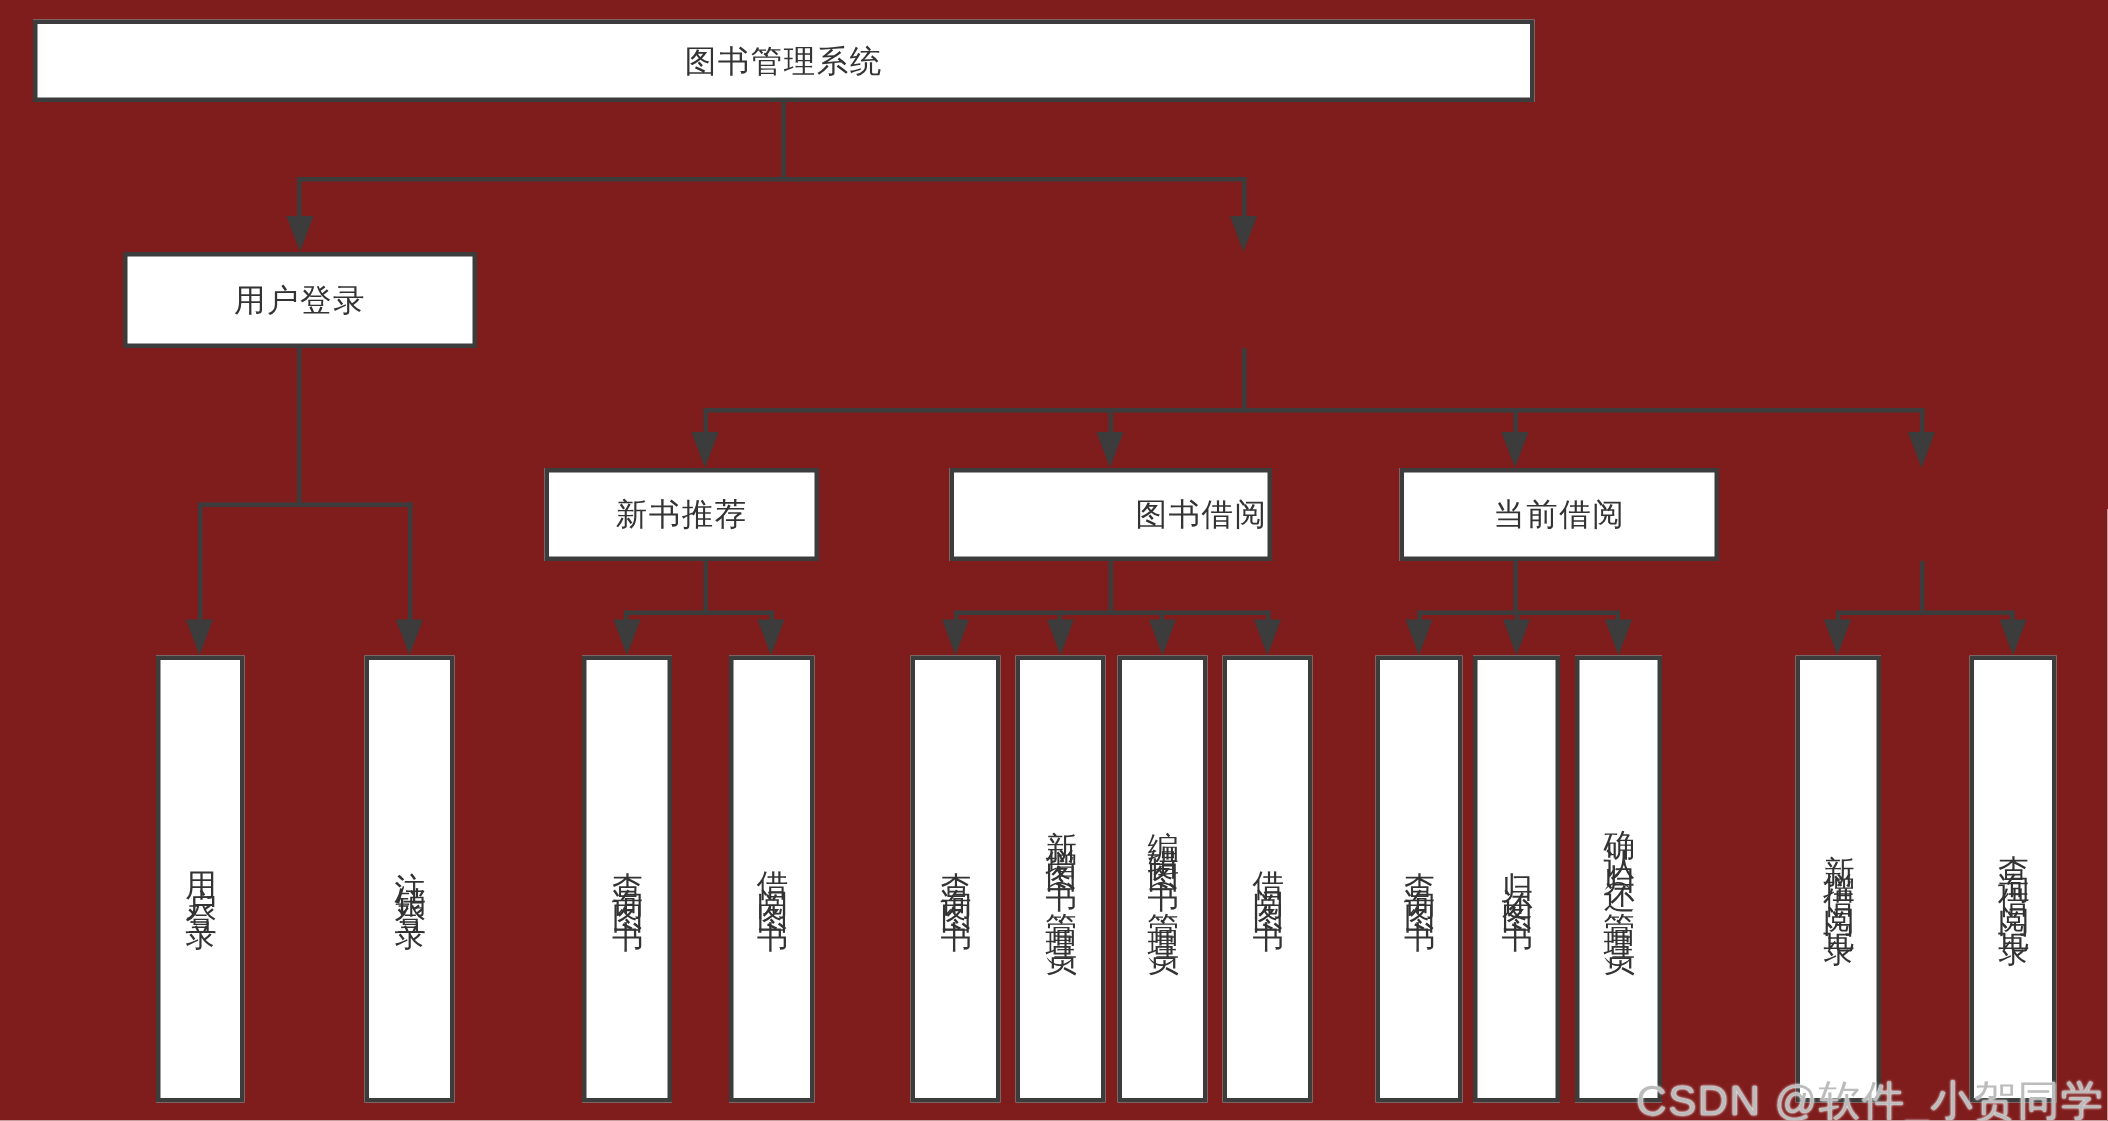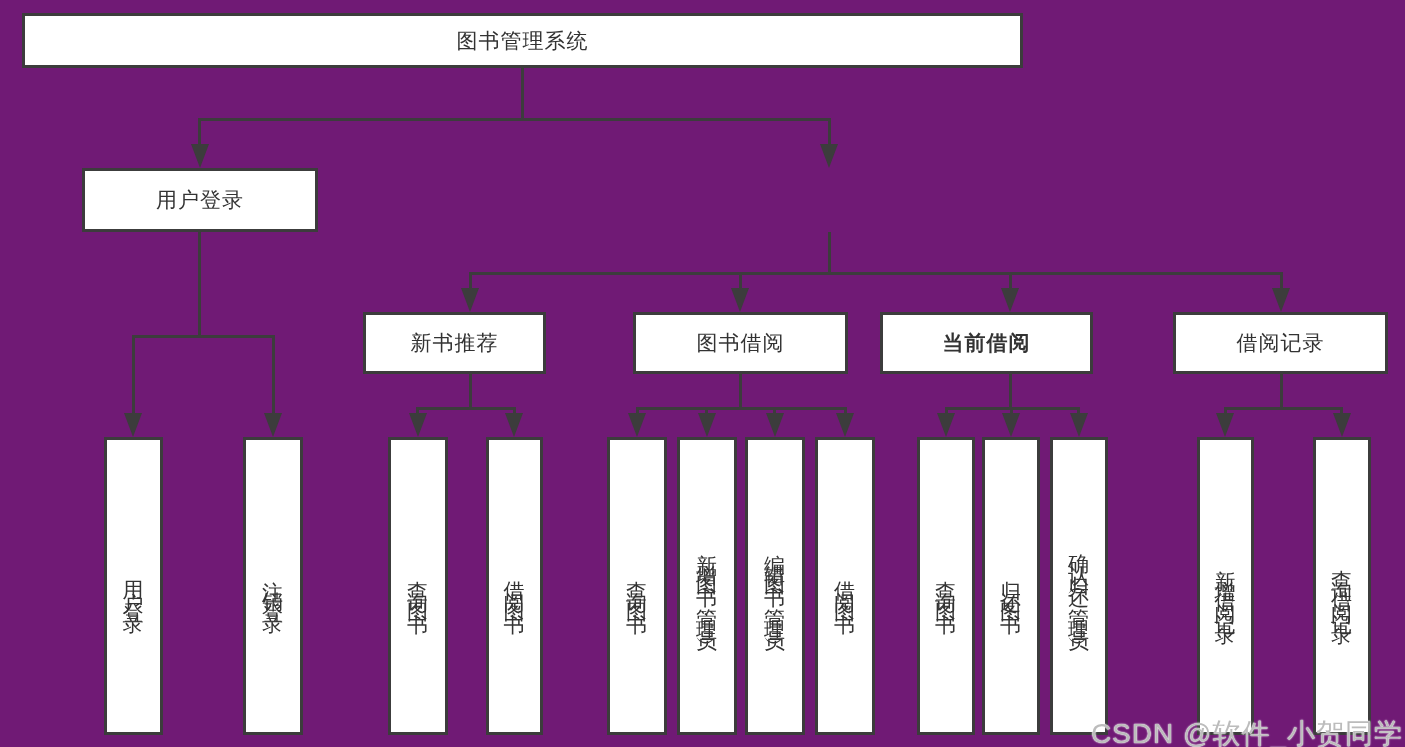--- a/index.html
+++ b/index.html
@@ -1,19 +1,19 @@
 <!DOCTYPE html>
 <html><head>
 <meta charset="utf-8">
 <style>
   html,body{margin:0;padding:0;background:#ffffff;}
   .canvas{
     position:relative;
     width:1405px;height:747px;
-    background:#701a75;
+    background:#7f1d1d;
     font-family:"Liberation Sans","DejaVu Sans",sans-serif;
     overflow:hidden;
   }
   .node{
     position:absolute;
     box-sizing:border-box;
     border:3px solid #3c3c3c;
     background:#ffffff;
     display:flex;
     align-items:center;
@@ -85,28 +85,25 @@
   <div class="vline" style="left:739px;top:272px;height:18px;"></div>
   <div class="arrow" style="left:731px;top:288px;"></div>
   <div class="vline" style="left:1009px;top:272px;height:18px;"></div>
   <div class="arrow" style="left:1001px;top:288px;"></div>
   <div class="vline" style="left:1280px;top:272px;height:18px;"></div>
   <div class="arrow" style="left:1272px;top:288px;"></div>
 
   <div class="node" style="left:363px;top:312px;width:183px;height:62px;">
     <span>新书推荐</span>
   </div>
-  <div class="node" style="left:633px;top:312px;width:215px;height:62px;">
+  <div class="node" style="left:633px;top:312px;width:215px;height:62px;justify-content:flex-end;">
     <span>图书借阅</span>
   </div>
-  <div class="node" style="left:880px;top:312px;width:213px;height:62px;font-weight:bold;">
+  <div class="node" style="left:933px;top:312px;width:213px;height:62px;">
     <span>当前借阅</span>
-  </div>
-  <div class="node" style="left:1173px;top:312px;width:215px;height:62px;">
-    <span>借阅记录</span>
   </div>
 
   <div class="vline" style="left:469px;top:374px;height:36px;"></div>
   <div class="hline" style="left:416px;top:407px;width:100px;"></div>
   <div class="vline" style="left:416px;top:407px;height:8px;"></div>
   <div class="arrow" style="left:409px;top:413px;"></div>
   <div class="vline" style="left:513px;top:407px;height:8px;"></div>
   <div class="arrow" style="left:505px;top:413px;"></div>
 
   <div class="vline" style="left:739px;top:374px;height:36px;"></div>

